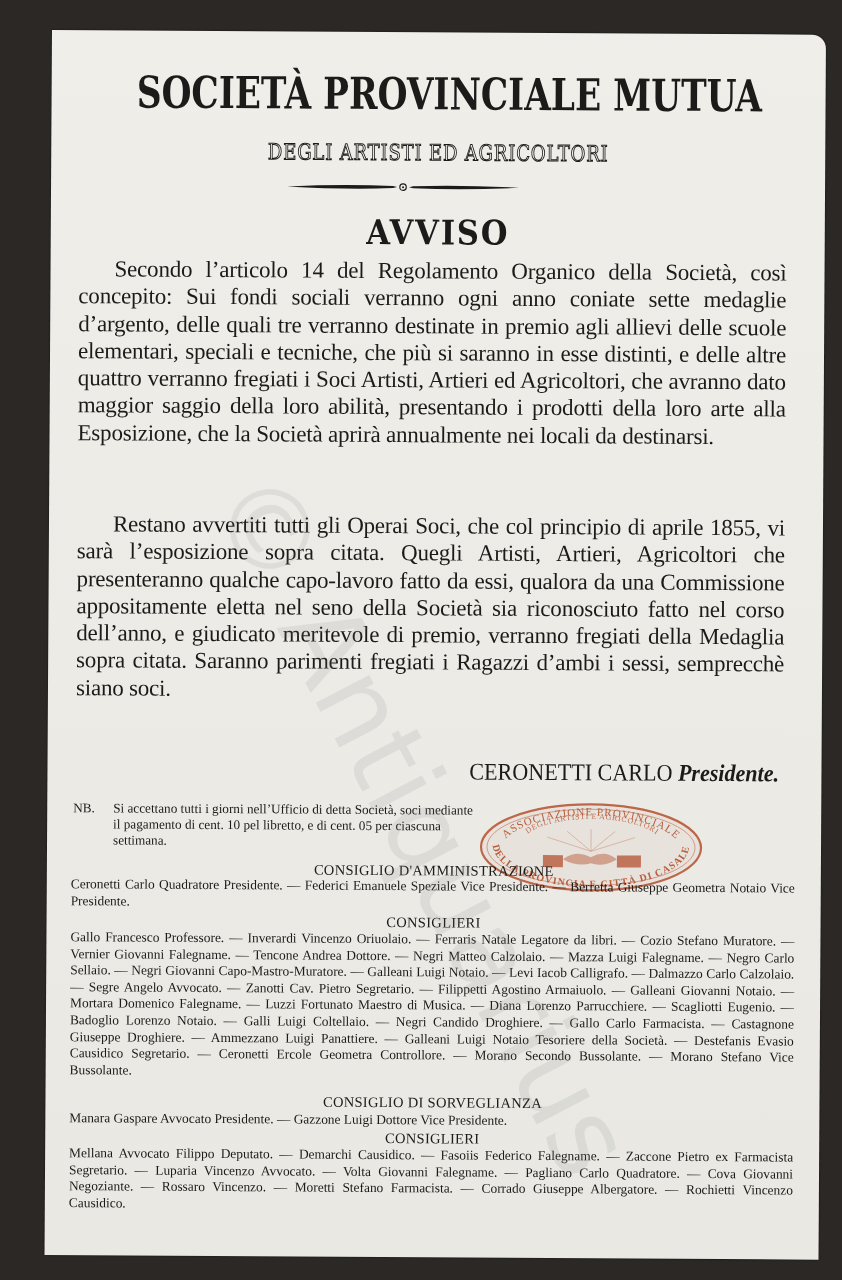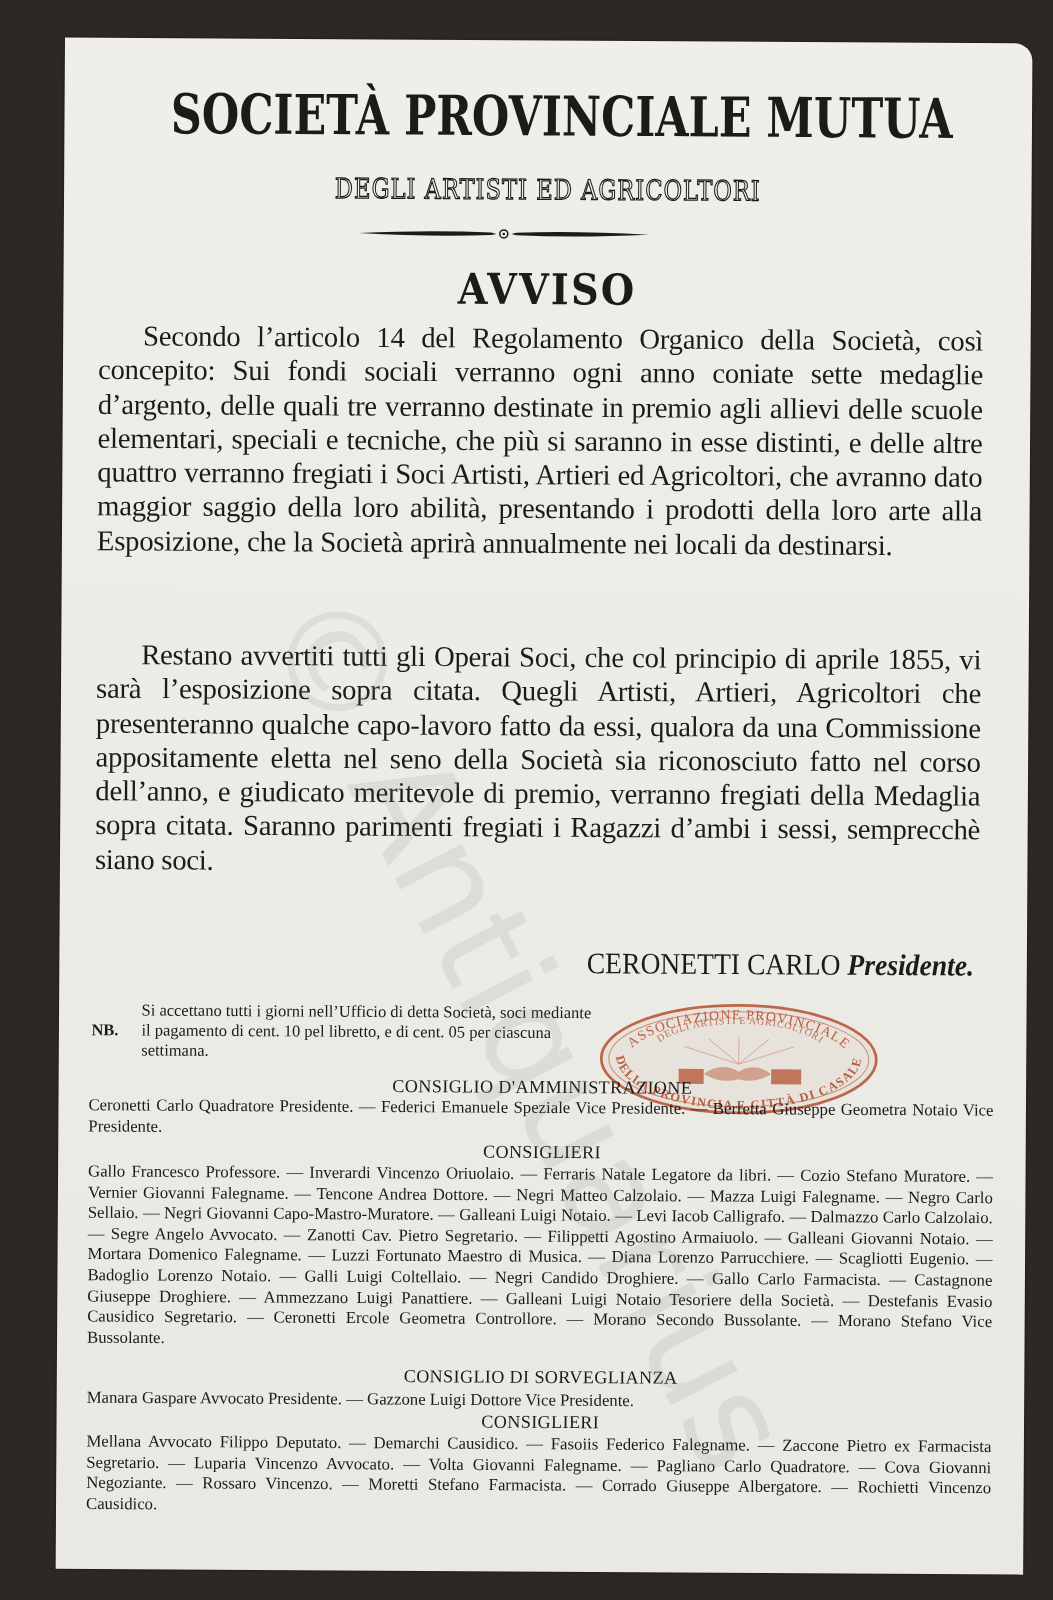--- a/index.html
+++ b/index.html
@@ -65,21 +65,21 @@
   .signature {
     position: absolute; right: 42px; top: 726px;
     font-size: 24px; white-space: nowrap;
     transform: scaleX(0.92); transform-origin: right;
   }
   .signature i { font-style: italic; font-weight: bold; }
   .nb {
     position: absolute; left: 26px; top: 770px; width: 400px;
     font-size: 13.2px; line-height: 16px;
   }
-  .nb .label { position: absolute; left: 0; top: 16px; font-weight: bold; }
+  .nb .label { position: absolute; left: 0; top: 0; }
   .nb .text { margin-left: 40px; }
   .stamp {
     position: absolute; left: 430px; top: 768px; width: 228px; height: 92px;
   }
   .section-head {
     position: absolute; left: 0; right: 0;
     text-align: center; font-size: 14.5px; letter-spacing: 0.3px;
   }
   .small-text {
     position: absolute; left: 24px; width: 724px;

